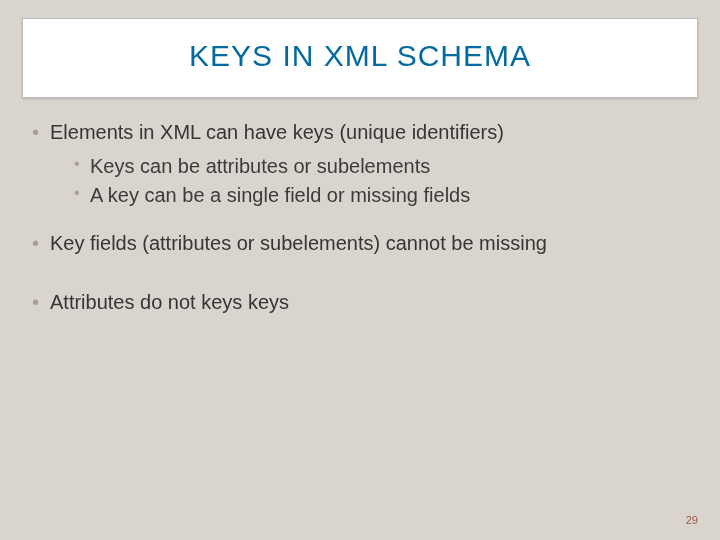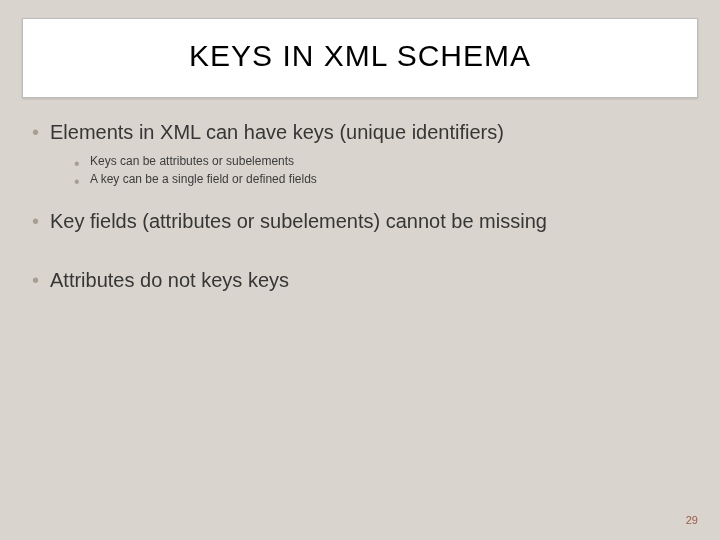--- a/index.html
+++ b/index.html
@@ -15,21 +15,21 @@
     border: 1px solid #bdbdbd;
     box-shadow: 0 1px 2px rgba(0,0,0,0.15);
     margin: 18px 22px 0 22px;
     padding: 20px 10px 24px 10px;
     text-align: center;
   }
   .title-box h1 {
     font-weight: 400;
     font-size: 30px;
     letter-spacing: 1px;
-    color: #000000;
+    color: #0369a1;
   }
   .content {
     padding: 22px 30px 0 30px;
   }
   ul.top {
     list-style: none;
   }
   ul.top > li {
     position: relative;
     padding-left: 20px;
@@ -50,21 +50,21 @@
     font-size: 20px;
   }
   ul.sub {
     list-style: none;
     margin-top: 8px;
     padding-left: 24px;
   }
   ul.sub > li {
     position: relative;
     padding-left: 16px;
-    font-size: 12px;
+    font-size: 20px;
     color: #3c3c3c;
     line-height: 1.35;
     margin-bottom: 2px;
   }
   ul.sub > li::before {
     content: "•";
     position: absolute;
     left: 0;
     top: 0;
     color: #a89f93;
@@ -84,21 +84,21 @@
 <div class="title-box">
   <h1>KEYS IN XML SCHEMA</h1>
 </div>
 
 <div class="content">
   <ul class="top">
     <li class="tight">
       <span>Elements in XML can have keys (unique identifiers)</span>
       <ul class="sub">
         <li>Keys can be attributes or subelements</li>
-        <li>A key can be a single field or defined fields</li>
+        <li>A key can be a single field or missing fields</li>
       </ul>
     </li>
     <li style="margin-top:22px">Key fields (attributes or subelements) cannot be missing</li>
     <li>Attributes do not keys keys</li>
   </ul>
 </div>
 
 <div class="pagenum">29</div>
 
 </body></html>

